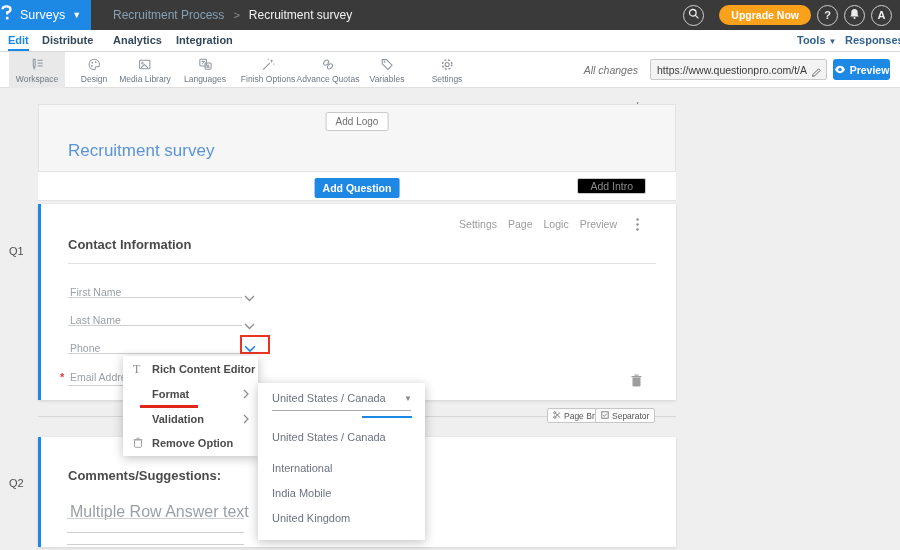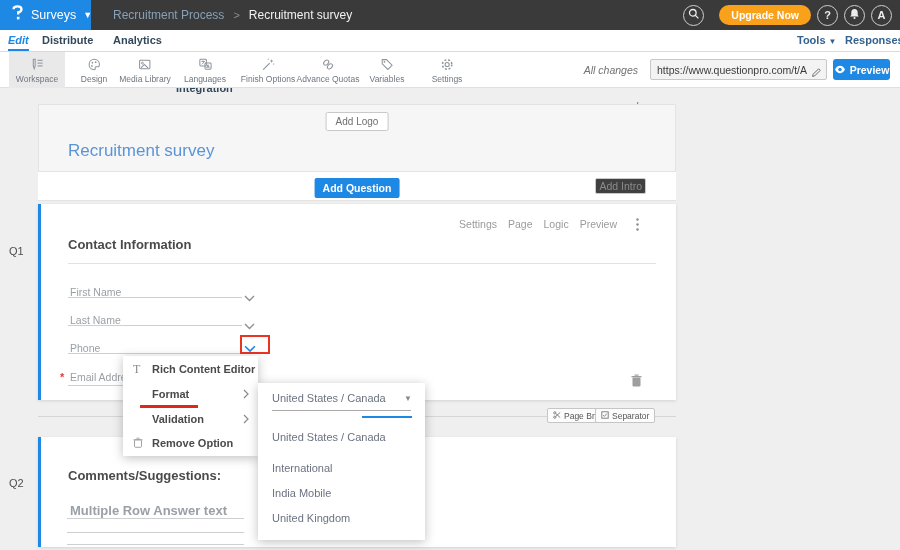--- a/index.html
+++ b/index.html
@@ -2,38 +2,38 @@
 <html><head>
 <meta charset="utf-8">
 <style>
   * { margin:0; padding:0; box-sizing:border-box; }
   body { background:#e9e9e9; font-family:"Liberation Sans", sans-serif; }
   .stage { position:relative; width:900px; height:550px; overflow:hidden; background:#efefef; }
 
   
   .topbar { position:absolute; left:0; top:0; width:900px; height:30px; background:#3a3a3a; }
   .logo-box { position:absolute; left:0; top:0; width:91px; height:30px; background:#1e88e5;
-              display:flex; align-items:center; gap:7px; padding-left:11px; cursor:pointer; }
+              display:flex; align-items:center; gap:7px; cursor:pointer; }
   .logo-box .product { color:#fff; font-size:12.5px; }
   .logo-box .caret { color:#fff; font-size:9px; }
   .crumbs { position:absolute; left:113px; top:0; height:30px; display:flex; align-items:center; gap:9px; font-size:12px; }
   .crumb-a { color:#86a0b5; }
   .crumb-sep { color:#8d8d8d; font-size:11px; }
   .crumb-b { color:#f2f2f2; }
   .top-right { position:absolute; right:8px; top:0; height:30px; display:flex; align-items:center; gap:6px; }
   .circ { width:21px; height:21px; border:1.5px solid #cfcfcf; border-radius:50%; color:#ececec;
           display:flex; align-items:center; justify-content:center; font-size:11px; font-weight:bold; cursor:pointer; }
   .upgrade { height:20px; padding:0 12px; background:#f9a11b; border-radius:10px; color:#fff;
              font-size:10.5px; font-weight:bold; display:flex; align-items:center; cursor:pointer;margin-left:9px; }
 
   
   .tabrow { position:absolute; left:0; top:30px; width:900px; height:22px; background:#fff; border-bottom:1px solid #d9d9d9; }
   .tab { position:absolute; top:0; height:21px; line-height:20px; font-size:11px; font-weight:bold; color:#33475b; cursor:pointer; }
-  .tab.active { color:#1b87e6; border-bottom:2px solid #1b87e6;font-style:italic; }
-  .tab-t1{left:8px;} .tab-t2{left:42px;} .tab-t3{left:113px;} .tab-t4{left:176px;margin-top:48px;}
+  .tab.active { color:#1b87e6; border-bottom:2px solid #1b87e6; }
+  .tab-t1{left:8px;} .tab-t2{left:42px;} .tab-t3{left:113px;} .tab-t4{left:176px;}
   .tools { position:absolute; left:797px; top:0; height:21px; line-height:20px; font-size:11px; font-weight:bold; color:#33628f; cursor:pointer; }
   .tools .caret{ font-size:8px; }
   .responses { position:absolute; left:845px; top:0; height:21px; line-height:20px; font-size:11px; font-weight:bold; color:#33628f; cursor:pointer; }
 
   
   .toolbar { position:absolute; left:0; top:52px; width:900px; height:36px; background:#fff; border-bottom:1px solid #dfdfdf; }
   .tb-item { position:absolute; top:0; height:36px; transform:translateX(-50%);
              display:flex; flex-direction:column; align-items:center; justify-content:center; gap:2px; cursor:pointer; padding:0 4px; }
   .tb-item .lbl { font-size:8.5px; color:#6e7781; white-space:nowrap; }
   .tb-item.active { background:#e9e9e9; }
@@ -50,21 +50,21 @@
 
   
   .svy-header { position:absolute; left:38px; top:104px; width:638px; height:68px; background:#f6f6f6; border:1px solid #e3e3e3; }
   .add-logo { position:absolute; left:50%; transform:translateX(-50%); top:7px; background:#fff; border:1px solid #c9c9c9;
               border-radius:2px; font-size:10px; color:#6f6f6f; padding:3px 9px; cursor:pointer; }
   .svy-title { position:absolute; left:29px; top:36px; font-size:17px; color:#5b94d6; }
   .svy-addrow { position:absolute; left:38px; top:172px; width:638px; height:29px; background:#fff; border-bottom:1px solid #e3e3e3; }
   .add-question { position:absolute; left:50%; transform:translateX(-50%); top:6px; height:20px; padding:0 8px;
                   background:#1e88e5; color:#fff; font-size:10.5px; font-weight:bold; border-radius:2px;
                   display:flex; align-items:center; cursor:pointer; }
-  .add-intro { position:absolute; right:30px; top:6px; height:16px; padding:0 3px; background:#404040; border:1px solid #c9c9c9;
+  .add-intro { position:absolute; right:30px; top:6px; height:16px; padding:0 12px; background:#000000; border:1px solid #c9c9c9;
                border-radius:2px; color:#8a8a8a; font-size:10.5px; display:flex; align-items:center; cursor:pointer; }
 
   
   .qcard { position:absolute; left:38px; width:638px; background:#fff; border-left:3px solid #1e88e5;
            box-shadow:0 1px 3px rgba(0,0,0,.12); }
   .q1 { top:204px; height:196px; }
   .q2 { top:437px; height:110px; }
   .qlabel { position:absolute; left:9px; font-size:11px; color:#4f4f4f; }
   .q1-label { top:245px; } .q2-label { top:477px; }
   .q-actions { position:absolute; top:14px; right:59px; display:flex; gap:11px; font-size:10.5px; color:#9b9b9b; }
@@ -73,21 +73,21 @@
   .q-title { position:absolute; left:27px; top:33px; width:588px; font-size:13px; font-weight:bold; color:#4a4a4a;
              padding-bottom:11px; border-bottom:1px solid #e2e2e2; }
   .frow-label { position:absolute; left:29px; font-size:10.5px; color:#9aa0a6; }
   .frow-line  { position:absolute; left:27px; width:174px; border-bottom:1px solid #cfcfcf; }
   .frow-chev  { position:absolute; left:203px; color:#8f8f8f; }
   .frow-chev.blue { color:#1e88e5; }
   .red-box { position:absolute; left:199px; top:131px; width:30px; height:19px; border:2px solid #ea3423; }
   .req-star { position:absolute; left:19px; top:167px; color:#e53935; font-size:11px; font-weight:bold; }
   .q-trash { position:absolute; left:590px; top:169px; cursor:pointer; }
   .q2-title { position:absolute; left:27px; top:31px; font-size:13px; font-weight:bold; color:#4a4a4a; }
-  .q2-ph { position:absolute; left:29px; top:66px; font-size:13px; color:#9aa0a6;font-weight:bold; }
+  .q2-ph { position:absolute; left:29px; top:66px; font-size:16px; color:#9aa0a6; }
   .q2-line { position:absolute; left:26px; width:177px; border-bottom:1px solid #cfcfcf; }
 
   
   .divider { position:absolute; left:38px; top:416px; width:638px; border-top:1px solid #d6d6d6; }
   .pb-btn { position:absolute; top:408px; height:15px; background:#fcfcfc; border:1px solid #c6c6c6; border-radius:2px;
             font-size:8.5px; color:#555; display:flex; align-items:center; gap:3px; padding:0 5px; cursor:pointer; }
   .pb-break { left:547px; } .pb-sep { left:595px; }
 
   
   .ctx-menu { position:absolute; left:123px; top:356px; width:135px; height:100px; background:#fff;

